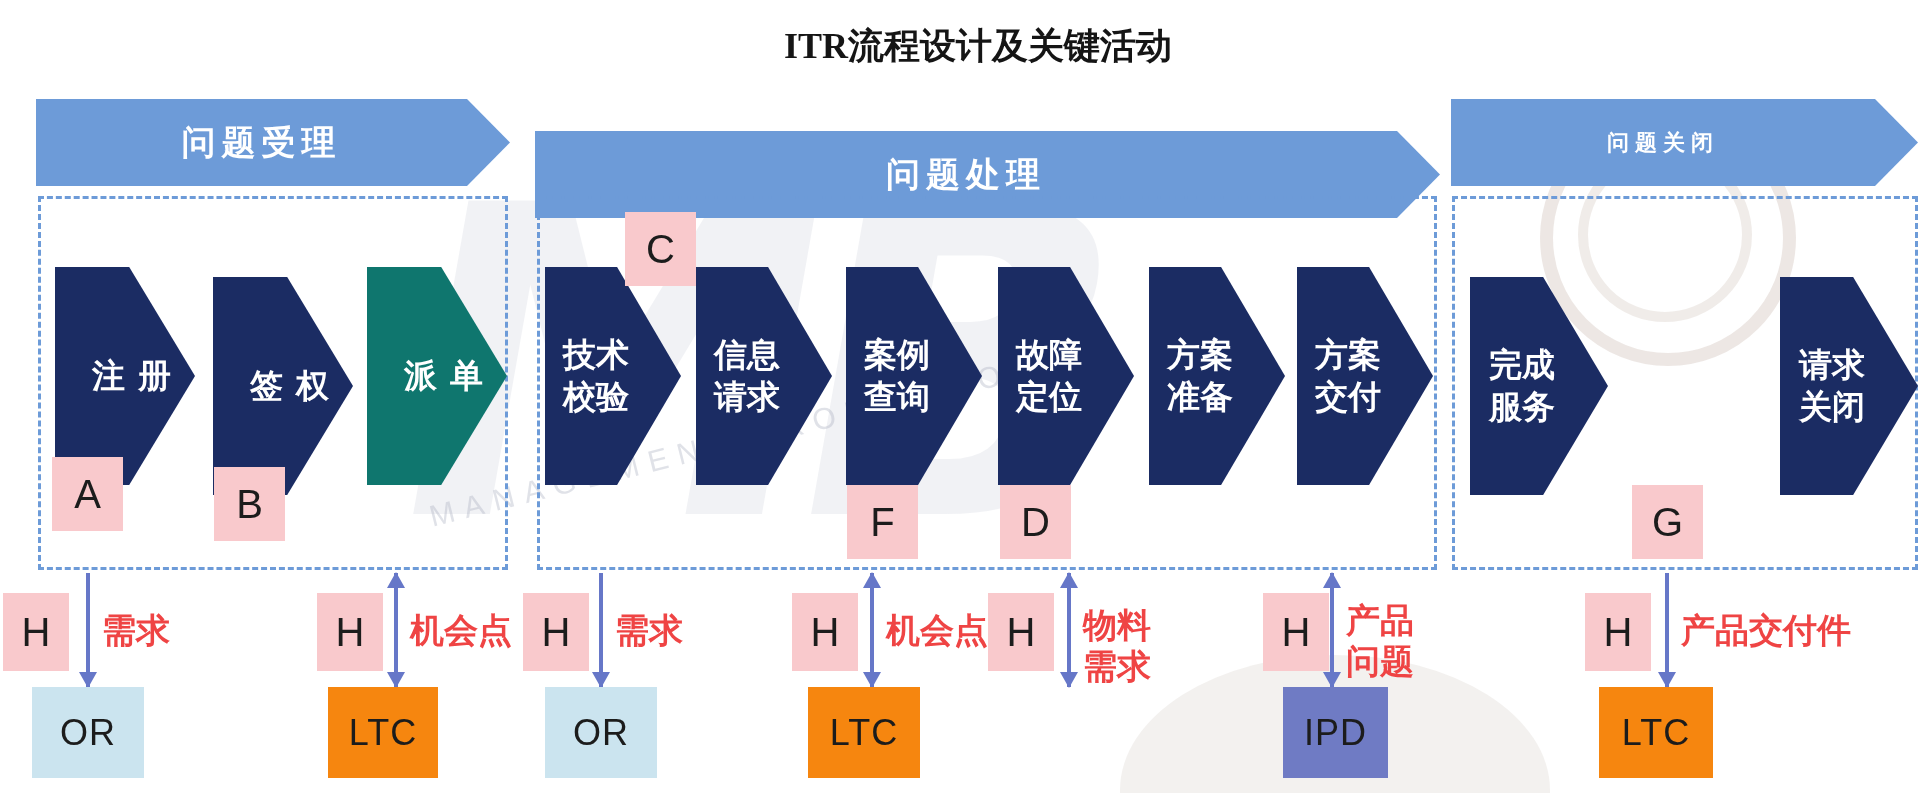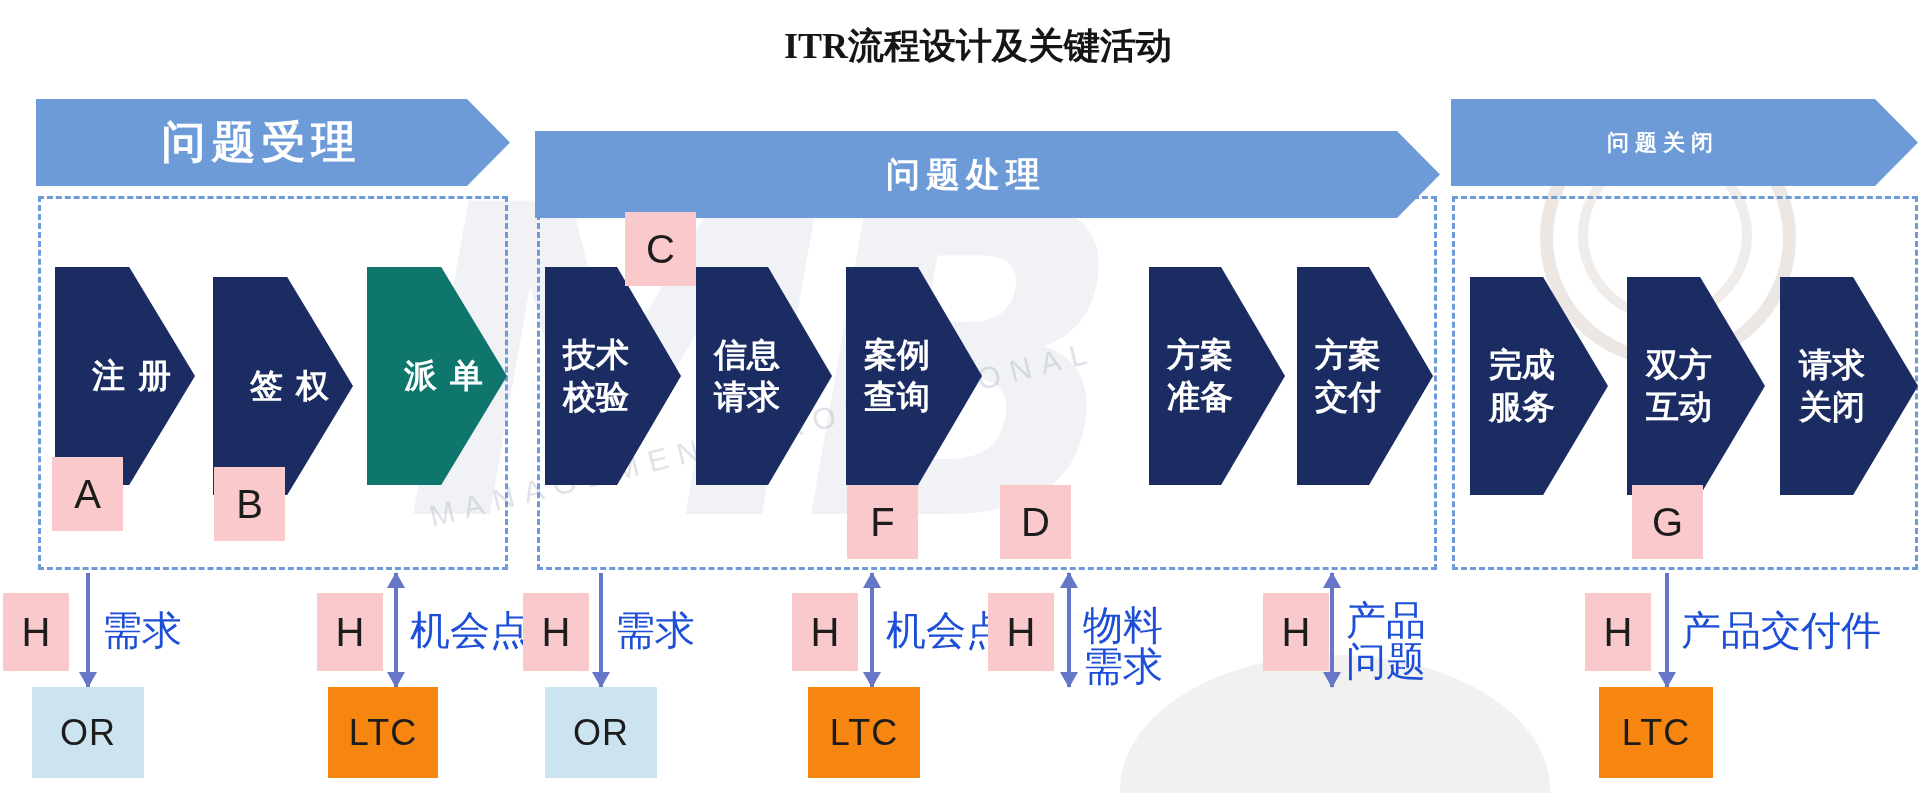--- a/index.html
+++ b/index.html
@@ -50,22 +50,22 @@
        font-size:40px;color:#1c1c1c;font-family:"Liberation Sans",sans-serif;}
 
   
   .arrow-line{position:absolute;width:4px;}
   .arrow-head{position:absolute;left:-7px;width:0;height:0;
               border-left:9px solid transparent;border-right:9px solid transparent;}
   .arrow-head.down{bottom:-1px;border-top:16px solid;}
   .arrow-head.up{top:-1px;border-bottom:16px solid;}
 
   
-  .conn-label{position:absolute;font-family:"Liberation Serif",serif;font-weight:400;
-              color:#1d4ed8;font-size:40px;line-height:41px;white-space:nowrap;}
+  .conn-label{position:absolute;font-family:"Liberation Serif",serif;font-weight:700;
+              color:#ef4444;font-size:34px;line-height:41px;white-space:nowrap;}
 
   
   .proc-box{position:absolute;display:flex;align-items:center;justify-content:center;
             font-size:36px;color:#1c1c1c;font-family:"Liberation Sans",sans-serif;letter-spacing:1px;}
 </style>
 </head>
 <body>
 
 <div class="canvas">
 
@@ -75,21 +75,21 @@
     <div class="wm-ring1"></div>
     <div class="wm-ring2"></div>
     <div class="wm-blob"></div>
   </div>
 
   <div class="layer" id="content-layer">
     <div class="title-bar abs" id="title-bar" style="left:36px;top:10px;width:1884px;height:73px;font-size:36px;">
       <span>ITR流程设计及关键活动</span>
     </div>
 
-  <div class="stage abs" style="left: 36px; top: 99px; width: 474px; height: 87px; background: rgb(109, 155, 216); font-size: 44px; padding-left: 20px;">问题受理</div>
+  <div class="stage abs" style="left: 36px; top: 99px; width: 474px; height: 87px; background: rgb(109, 155, 216); font-size: 34px; padding-left: 20px;">问题受理</div>
       <div class="stage abs" style="left: 535px; top: 99px; width: 905px; height: 87px; background: rgb(109, 155, 216); font-size: 34px; margin-top: 32px;">问题处理</div>
       <div class="stage abs" style="left: 1451px; top: 99px; width: 467px; height: 87px; background: rgb(109, 155, 216); font-size: 22px;">问题关闭</div>
       <div class="phase-box abs" style="left: 38px; top: 196px; width: 470px; height: 374px; border-color: rgb(109, 155, 216);"></div>
       <div class="phase-box abs" style="left: 537px; top: 196px; width: 900px; height: 374px; border-color: rgb(109, 155, 216);"></div>
       <div class="phase-box abs" style="left: 1452px; top: 196px; width: 466px; height: 374px; border-color: rgb(109, 155, 216);"></div>
       <div class="chevron abs" style="left: 55px; top: 267px; width: 140px; height: 218px; background: rgb(27, 44, 99);">
         <div class="lbl single">
           <div>注册</div>
         </div>
       </div>
@@ -114,42 +114,42 @@
           <div>信息</div>
           <div>请求</div>
         </div>
       </div>
       <div class="chevron abs" style="left: 846px; top: 267px; width: 136px; height: 218px; background: rgb(27, 44, 99);">
         <div class="lbl">
           <div>案例</div>
           <div>查询</div>
         </div>
       </div>
+      <div class="chevron abs" style="left: 998px; top: 267px; width: 136px; height: 218px; background: rgb(27, 44, 99);">
+        <div class="lbl">
+          <div>故障</div>
+          <div>定位</div>
+        </div>
+      </div>
       <div class="chevron abs" style="left: 1149px; top: 267px; width: 136px; height: 218px; background: rgb(27, 44, 99);">
         <div class="lbl">
           <div>方案</div>
           <div>准备</div>
         </div>
       </div>
       <div class="chevron abs" style="left: 1297px; top: 267px; width: 136px; height: 218px; background: rgb(27, 44, 99);">
         <div class="lbl">
           <div>方案</div>
           <div>交付</div>
         </div>
       </div>
       <div class="chevron abs" style="left: 1470px; top: 277px; width: 138px; height: 218px; background: rgb(27, 44, 99);">
         <div class="lbl">
           <div>完成</div>
           <div>服务</div>
-        </div>
-      </div>
-      <div class="chevron abs" style="left: 1627px; top: 277px; width: 138px; height: 218px; background: rgb(27, 44, 99);">
-        <div class="lbl">
-          <div>双方</div>
-          <div>互动</div>
         </div>
       </div>
       <div class="chevron abs" style="left: 1780px; top: 277px; width: 138px; height: 218px; background: rgb(27, 44, 99);">
         <div class="lbl">
           <div>请求</div>
           <div>关闭</div>
         </div>
       </div>
       <div class="tag abs" style="left: 52px; top: 457px; width: 71px; height: 74px; background: rgb(249, 201, 204);">A</div>
       <div class="tag abs" style="left: 214px; top: 467px; width: 71px; height: 74px; background: rgb(249, 201, 204);">B</div>
@@ -202,20 +202,21 @@
       </div>
       <div class="tag abs" style="left: 1263px; top: 593px; width: 66px; height: 78px; background: rgb(249, 201, 204);">H</div>
       <div class="arrow-line abs" style="left: 1330px; top: 573px; height: 114px; background: rgb(102, 119, 200);">
         <div class="arrow-head down" style="border-top-color: rgb(102, 119, 200);"></div>
         <div class="arrow-head up" style="border-bottom-color: rgb(102, 119, 200);"></div>
       </div>
       <div class="conn-label abs" style="left: 1346px; top: 600px;">
         <div>产品</div>
         <div>问题</div>
       </div>
+      <div class="proc-box abs" style="left: 1283px; top: 687px; width: 105px; height: 91px; background: rgb(111, 123, 196);">IPD</div>
       <div class="tag abs" style="left: 1585px; top: 593px; width: 66px; height: 78px; background: rgb(249, 201, 204);">H</div>
       <div class="arrow-line abs" style="left: 1665px; top: 573px; height: 114px; background: rgb(102, 119, 200);">
         <div class="arrow-head down" style="border-top-color: rgb(102, 119, 200);"></div>
       </div>
       <div class="conn-label abs" style="left: 1681px; top: 610px;">
         <div>产品交付件</div>
       </div>
       <div class="proc-box abs" style="left: 1599px; top: 687px; width: 114px; height: 91px; background: rgb(246, 134, 15);">LTC</div>
     </div>
 

